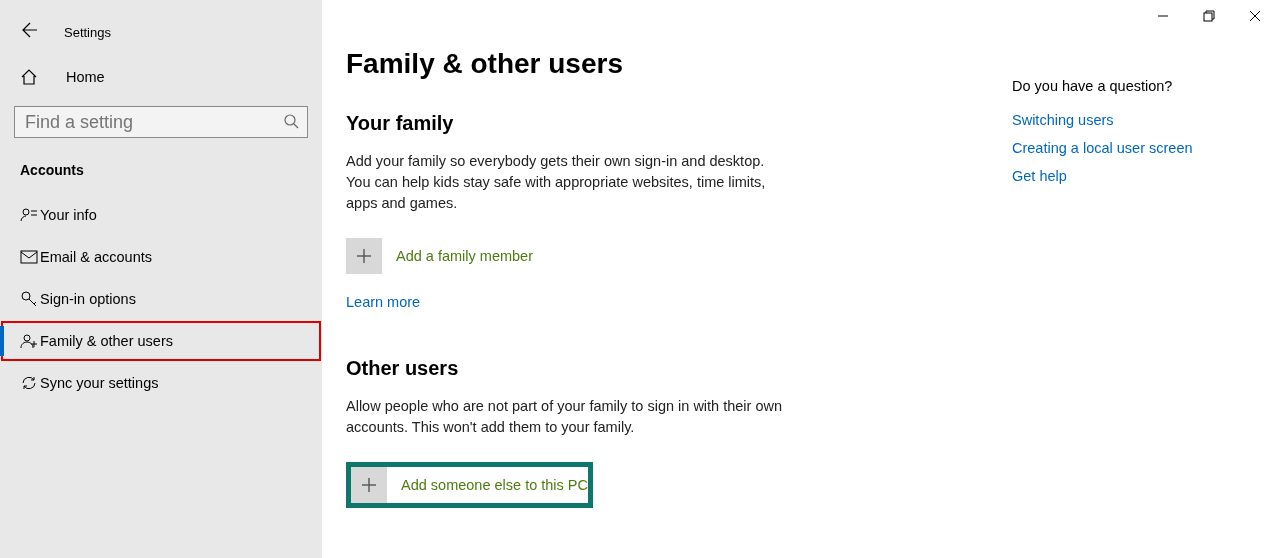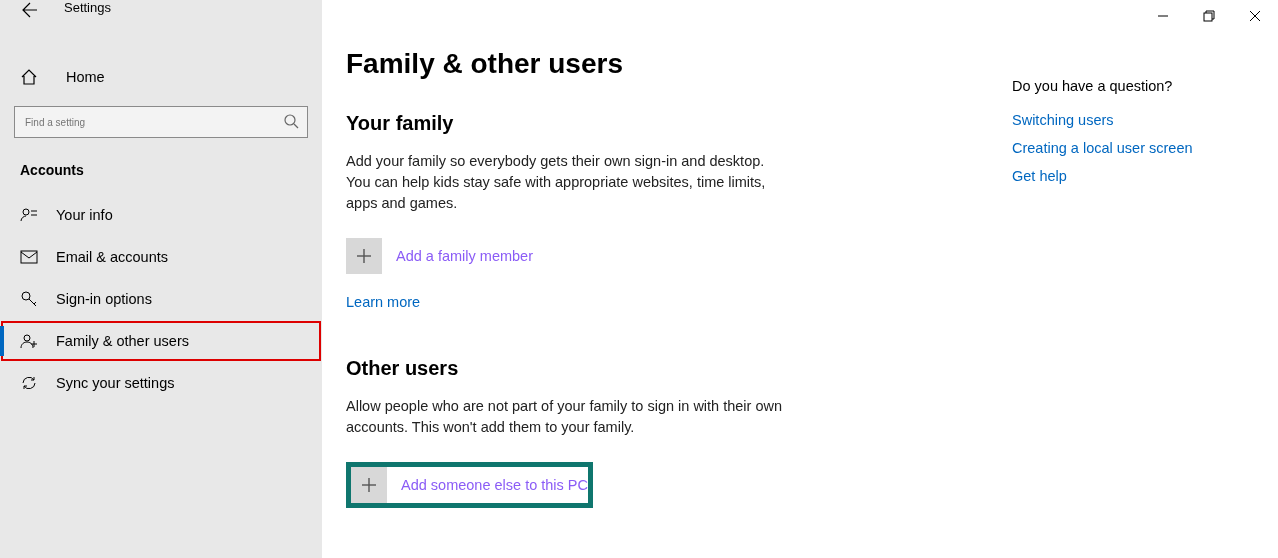--- a/index.html
+++ b/index.html
@@ -1,47 +1,47 @@
 <!DOCTYPE html>
 <html><head>
 <meta charset="utf-8">
 <style>
 * { margin: 0; padding: 0; box-sizing: border-box; font-family: "Segoe UI", Arial, sans-serif; }
 body { width: 1278px; height: 558px; background: #fff; display: flex; overflow: hidden; }
 
 .sidebar { width: 322px; height: 100%; background: #e8e8e8; display: flex; flex-direction: column; }
-.top-row { display: flex; align-items: flex-start; height: 40px; padding-left: 20px; gap: 24px; }
+.top-row { display: flex; align-items: flex-end; height: 40px; padding-left: 20px; gap: 24px; }
 .top-row .back { width: 20px; height: 20px; display: flex; align-items: center; justify-content: center; cursor: pointer; }
 .app-title { font-size: 13px; }
 
 .home-row { display: flex; align-items: center; padding: 12px 20px; gap: 28px; margin-top: 16px; cursor: pointer; }
 .home-row span.lbl { font-size: 14.5px; }
 
 .search-wrap { padding: 0 14px; margin-top: 8px; }
 .search-box { position: relative; border: 1px solid #8a8a8a; background: #f3f3f3; height: 32px; display: flex; align-items: center; }
-.search-box input { border: none; background: transparent; width: 100%; padding: 0 34px 0 10px; font-size: 10px; outline: none; color: #737373; }
+.search-box input { border: none; background: transparent; width: 100%; padding: 0 34px 0 10px; font-size: 18px; outline: none; color: #737373; }
 .search-box .sicon { position: absolute; right: 8px; top: 6px; color: #666; }
 
 .cat-heading { font-size: 14px; font-weight: 600; padding: 24px 20px 10px; }
 
 .nav-list { display: flex; flex-direction: column; margin-top: 6px; }
-.nav-item { display: flex; align-items: center; padding: 12px 20px; gap: 18px; cursor: pointer; font-size: 14.5px; position: relative; }
+.nav-item { display: flex; align-items: center; padding: 12px 20px; gap: 2px; cursor: pointer; font-size: 14.5px; position: relative; }
 .nav-item .icon { width: 18px; height: 18px; display: flex; align-items: center; justify-content: center; color: #333; }
 .nav-item.selected::before { content: ""; position: absolute; left: 0; top: 6px; bottom: 6px; width: 4px; background: #0067c0; }
 .nav-item.hl { outline: 2px solid #d00; outline-offset: -3px; }
 
 .main { flex: 1; padding: 48px 36px 20px 24px; display: flex; gap: 60px; }
 .content { flex: 1; max-width: 620px; }
 .page-title { font-size: 28px; font-weight: 600; margin-bottom: 32px; }
 .sect-title { font-size: 20px; font-weight: 600; margin-bottom: 16px; }
 .sect-desc { font-size: 14.5px; color: #222; line-height: 1.45; margin-bottom: 24px; max-width: 440px; }
 
 .add-btn { display: inline-flex; align-items: center; gap: 14px; padding: 0; cursor: pointer; background: transparent; border: none; }
 .add-btn .plus-box { width: 36px; height: 36px; background: #d8d8d8; display: flex; align-items: center; justify-content: center; }
-.add-btn .albl { font-size: 14.5px; color: #8b5cf6; }
+.add-btn .albl { font-size: 14.5px; color: #4d7c0f; }
 .add-btn.hl { border: 5px solid #0f766e; padding: 0; text-align: right; }
 
 .learn-link { display: inline-block; color: #0067c0; font-size: 14.5px; margin-top: 20px; cursor: pointer; }
 
 .section-gap { height: 46px; }
 
 .help-col { width: 230px; padding-top: 30px; }
 .help-title { font-size: 14.5px; margin-bottom: 18px; }
 .help-links a { display: block; color: #0067c0; font-size: 14.5px; margin-bottom: 12px; cursor: pointer; text-decoration: none; }
 

